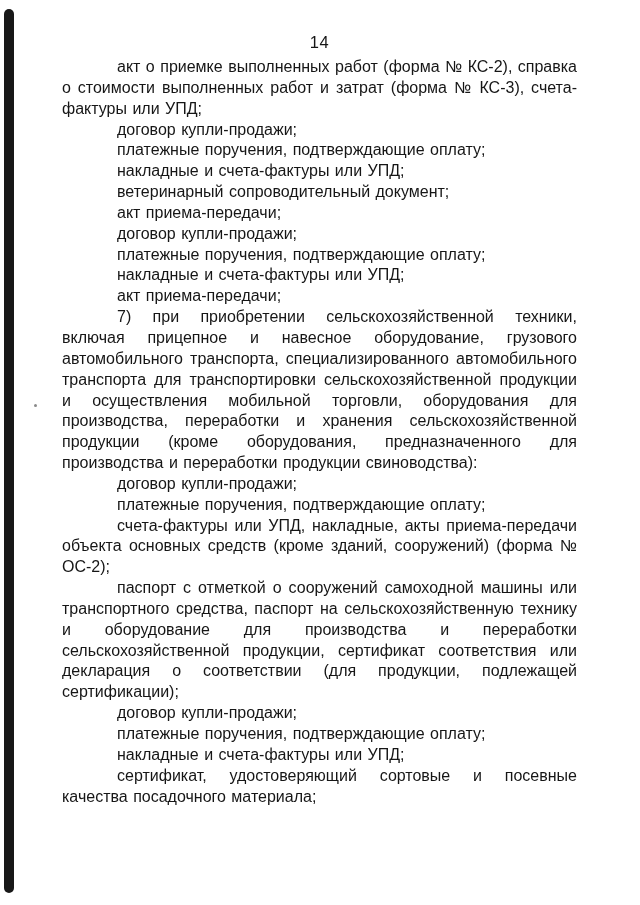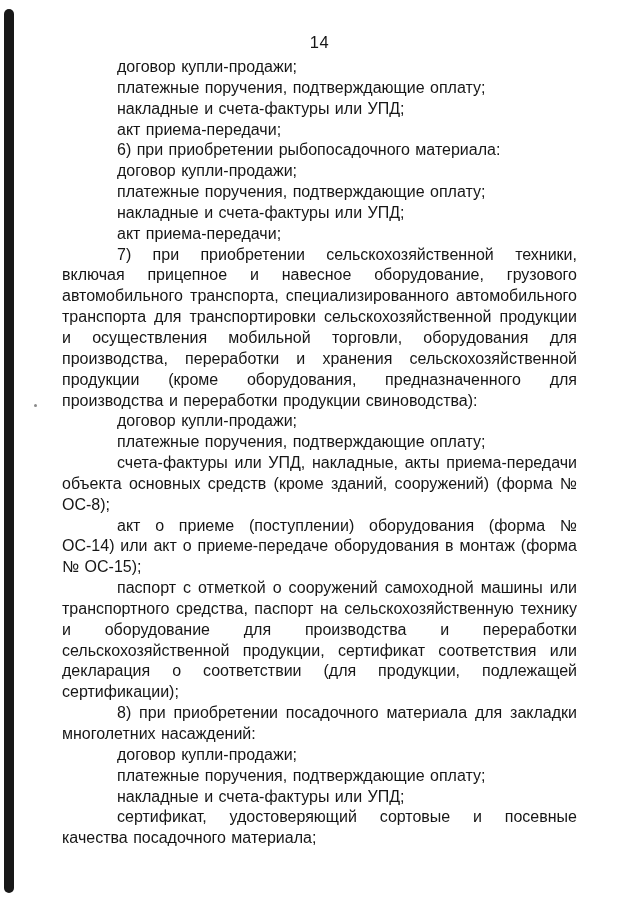--- a/index.html
+++ b/index.html
@@ -61,34 +61,33 @@
 </style>
 </head>
 <body>
 
 <div class="page">
   <div class="scan-bar"></div>
   <div class="speck"></div>
   <div class="page-number">14</div>
   <div class="doc-body">
 
+  <p>акт о приемке выполненных работ (форма № КС-2), справка о стоимости выполненных работ и затрат (форма № КС-3), счета-фактуры или УПД;</p>
       <p>договор купли-продажи;</p>
       <p>платежные поручения, подтверждающие оплату;</p>
       <p>накладные и счета-фактуры или УПД;</p>
+      <p>ветеринарный сопроводительный документ;</p>
       <p>акт приема-передачи;</p>
-      <p>6) при приобретении рыбопосадочного материала:</p>
       <p>договор купли-продажи;</p>
       <p>платежные поручения, подтверждающие оплату;</p>
       <p>накладные и счета-фактуры или УПД;</p>
       <p>акт приема-передачи;</p>
       <p>7) при приобретении сельскохозяйственной техники, включая прицепное и навесное оборудование, грузового автомобильного транспорта, специализированного автомобильного транспорта для транспортировки сельскохозяйственной продукции и осуществления мобильной торговли, оборудования для производства, переработки и хранения сельскохозяйственной продукции (кроме оборудования, предназначенного для производства и переработки продукции свиноводства):</p>
       <p>договор купли-продажи;</p>
       <p>платежные поручения, подтверждающие оплату;</p>
-      <p>счета-фактуры или УПД, накладные, акты приема-передачи объекта основных средств (кроме зданий, сооружений) (форма № ОС-8);</p>
-      <p>акт о приеме (поступлении) оборудования (форма № ОС-14) или акт о приеме-передаче оборудования в монтаж (форма № ОС-15);</p>
+      <p>счета-фактуры или УПД, накладные, акты приема-передачи объекта основных средств (кроме зданий, сооружений) (форма № ОС-2);</p>
       <p>паспорт с отметкой о сооружений самоходной машины или транспортного средства, паспорт на сельскохозяйственную технику и оборудование для производства и переработки сельскохозяйственной продукции, сертификат соответствия или декларация о соответствии (для продукции, подлежащей сертификации);</p>
-      <p>8) при приобретении посадочного материала для закладки многолетних насаждений:</p>
       <p>договор купли-продажи;</p>
       <p>платежные поручения, подтверждающие оплату;</p>
       <p>накладные и счета-фактуры или УПД;</p>
       <p>сертификат, удостоверяющий сортовые и посевные качества посадочного материала;</p>
     </div>
 </div>
 
 </body></html>

